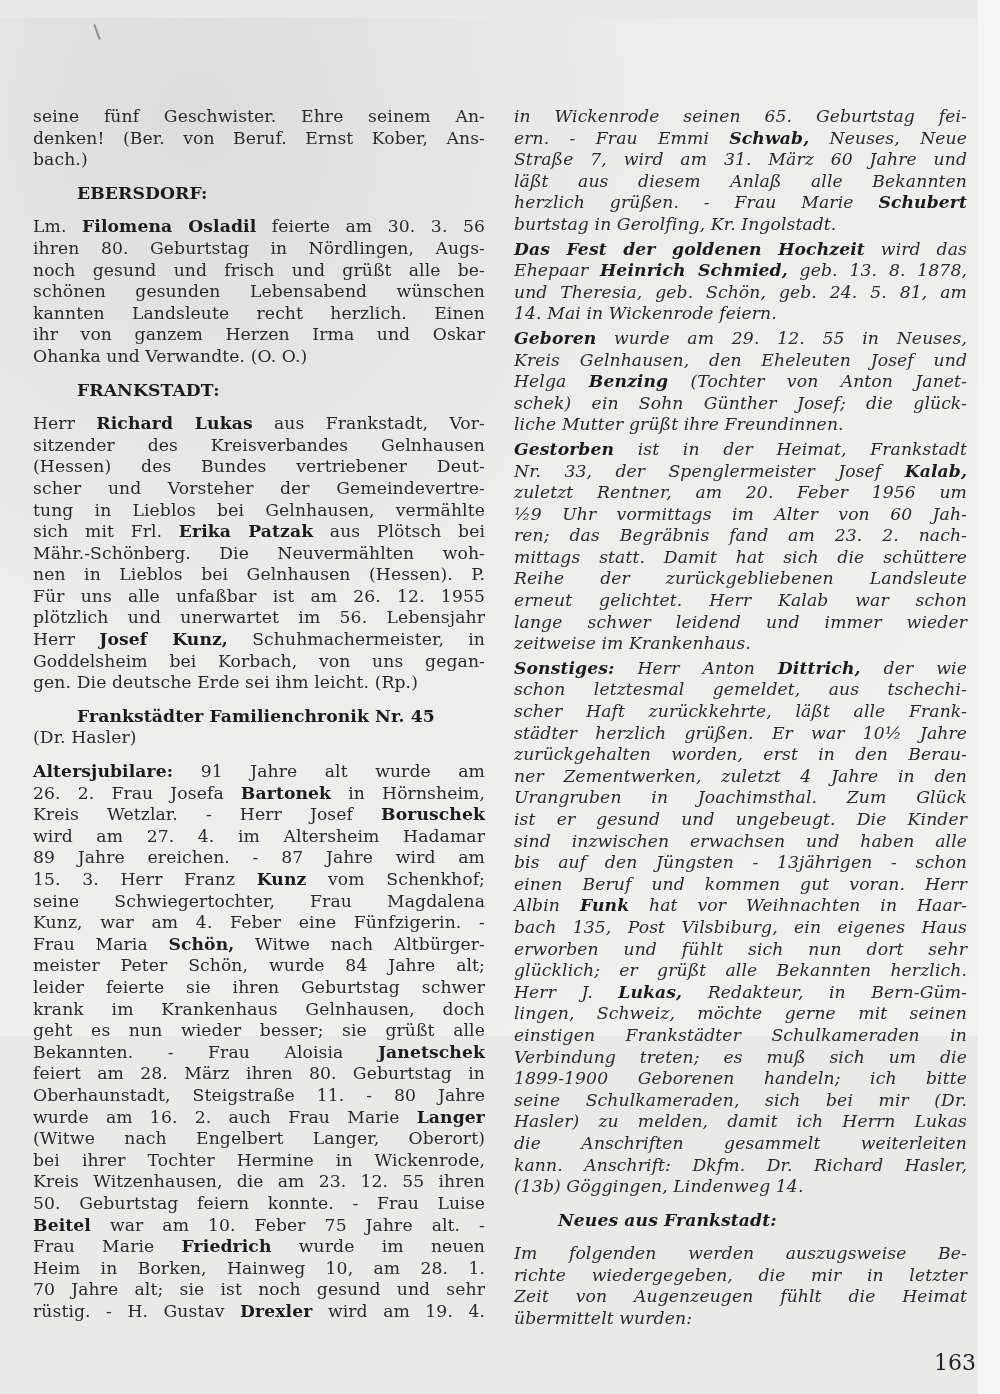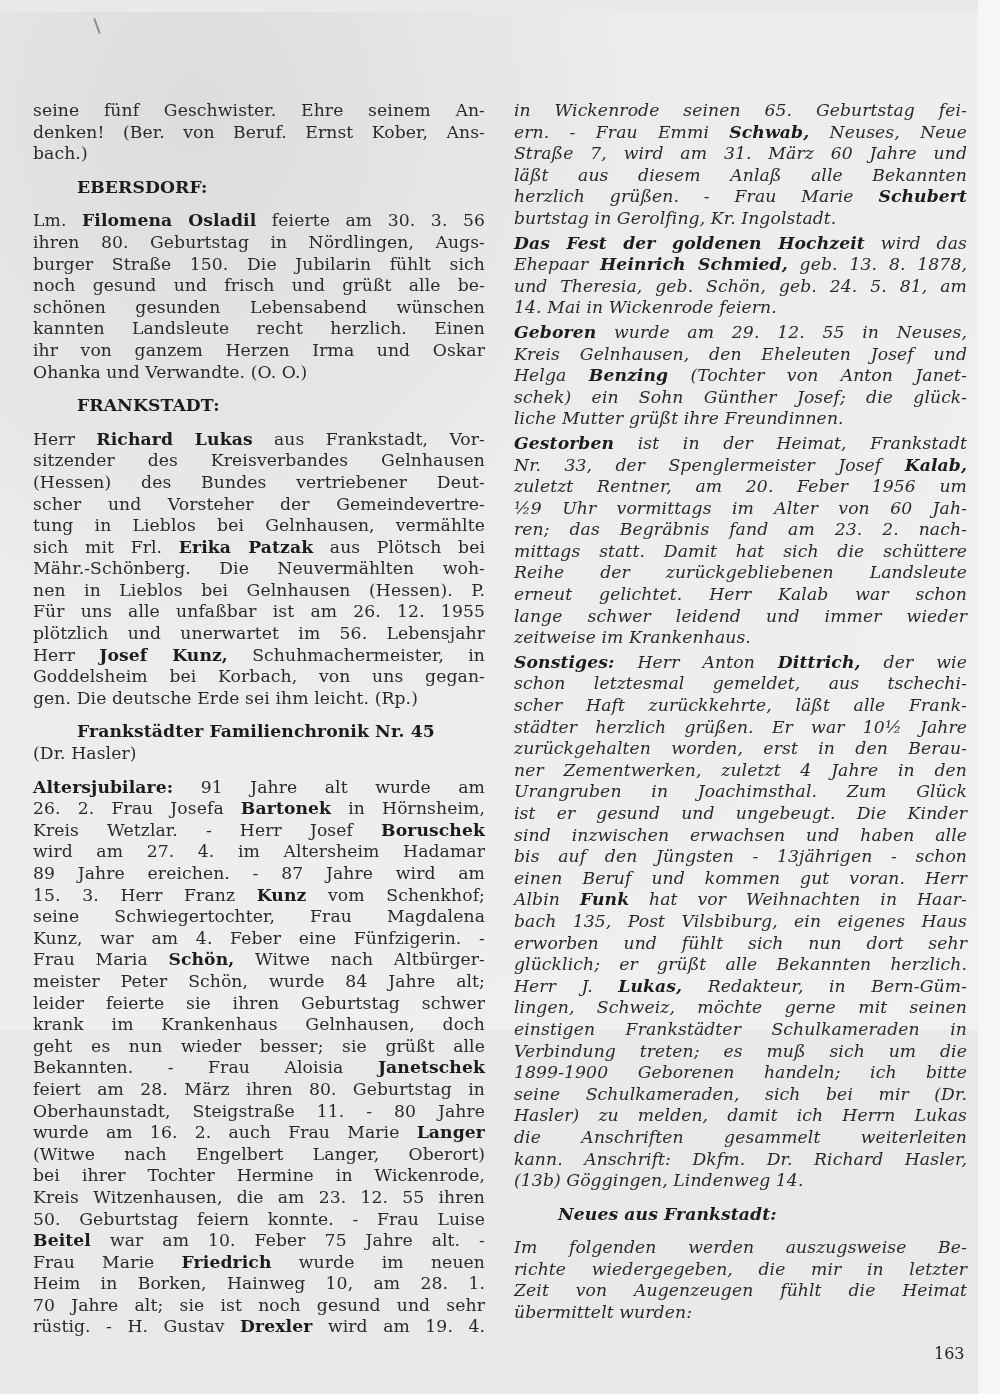--- a/index.html
+++ b/index.html
@@ -3,38 +3,38 @@
 <meta charset="utf-8">
 <style>
   html, body { margin:0; padding:0; }
   body {
     width:1000px; height:1394px; position:relative; overflow:hidden;
     background:#e9e9e7;
     font-family:"DejaVu Serif", "Liberation Serif", serif;
     color:#2a2a2a;
   }
   .paper {
-    position:absolute; left:0; top:12px; width:978px; height:1018px;
+    position:absolute; left:0; top:18px; width:978px; height:1018px;
     background:radial-gradient(ellipse at 20% 10%, #dcdcdc 0%, #ececeb 40%, #f1f1f0 100%);
   }
   .edge { position:absolute; left:978px; top:0; width:22px; height:1394px; background:#f6f6f6; }
   .col { position:absolute; top:88px; width:452px; }
   .col.left { left:33px; }
   .col.right { left:514px; width:453px;font-style:italic; }
   .line {
     display:block; height:21.6px; line-height:21.6px;
     font-size:17.2px; white-space:nowrap;
     text-align:justify; text-align-last:justify; letter-spacing:0.1px;
   }
   .line.last { text-align-last:left; }
   .gap { height:12px; }
   .gap-s { height:3px; }
   b { font-weight:bold; color:#1c1c1c; }
   .head { font-weight:bold; color:#1c1c1c; text-align-last:left;margin-left:44px; }
-  .pagenum { position:absolute; left:934px; top:1332px; font-size:16px; color:#222; }
+  .pagenum { position:absolute; left:934px; top:1332px; font-size:22px; color:#222; }
   .scratch1 { position:absolute; left:96px; top:6px; width:2px; height:16px; background:#666; transform:rotate(-20deg); opacity:.7; }
   .scratch2 { position:absolute; left:30px; top:1385px; width:14px; height:2px; background:#555; opacity:.7; }
 </style>
 </head>
 <body>
 
 <div class="paper">
   <div class="scratch1"></div>
   <div class="scratch2"></div>
   <div class="col left" id="col-left">
@@ -42,21 +42,20 @@
         <div class="line"><span>seine fünf Geschwister. Ehre seinem An-</span></div>
         <div class="line"><span>denken! (Ber. von Beruf. Ernst Kober, Ans-</span></div>
         <div class="line last"><span>bach.)</span></div>
       </div>
       <div class="gap"></div>
       <div class="line head">EBERSDORF:</div>
       <div class="gap"></div>
       <div>
         <div class="line"><span>Lm. </span><b>Filomena Osladil</b><span> feierte am 30. 3. 56</span></div>
         <div class="line"><span>ihren 80. Geburtstag in Nördlingen, Augs-</span></div>
-        <div class="line"><span>burger Straße 150. Die Jubilarin fühlt sich</span></div>
         <div class="line"><span>noch gesund und frisch und grüßt alle be-</span></div>
         <div class="line"><span>schönen gesunden Lebensabend wünschen</span></div>
         <div class="line"><span>kannten Landsleute recht herzlich. Einen</span></div>
         <div class="line"><span>ihr von ganzem Herzen Irma und Oskar</span></div>
         <div class="line last"><span>Ohanka und Verwandte. (O. O.)</span></div>
       </div>
       <div class="gap"></div>
       <div class="line head">FRANKSTADT:</div>
       <div class="gap"></div>
       <div>

